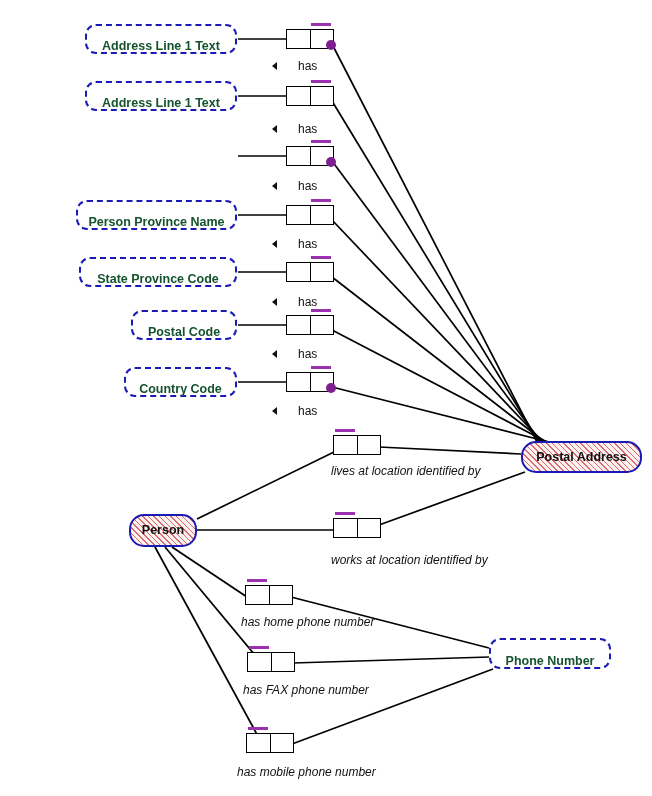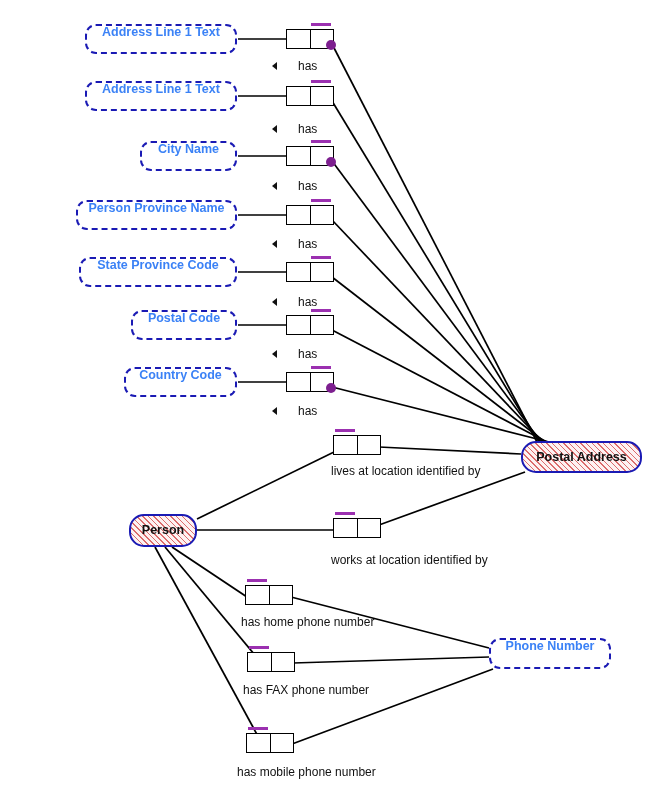--- a/index.html
+++ b/index.html
@@ -26,26 +26,26 @@
     pointer-events: none;
   }
 
   
   .value-type {
     position: absolute;
     box-sizing: border-box;
     border: 2px dashed #1a1ab4;
     border-radius: 11px;
     background: #ffffff;
-    color: #3b82f6;
+    color: #14532d;
     font-weight: bold;
     font-size: 12.5px;
     line-height: 1;
     display: flex;
-    align-items: flex-start;
+    align-items: flex-end;
     justify-content: center;
     white-space: nowrap;
     padding: 0 9px;
     z-index: 5;
   }
 
   
   .entity-type {
     position: absolute;
     box-sizing: border-box;
@@ -111,20 +111,21 @@
   }
 
   
   .reading-label {
     position: absolute;
     font-size: 12px;
     color: #111111;
     white-space: nowrap;
     line-height: 1;
     z-index: 7;
+    font-style: italic;
   }
   .has-label {
     position: absolute;
     font-size: 12px;
     color: #111111;
     white-space: nowrap;
     line-height: 1;
     display: flex;
     align-items: center;
     z-index: 7;
@@ -173,23 +174,20 @@
     </svg>
 
   <div class="value-type" style="left:85px; top:24px; width:152px; height:30px;">
     <span>Address Line 1 Text</span>
   </div>
 
   <div class="value-type" style="left:85px; top:81px; width:152px; height:30px;">
     <span>Address Line 1 Text</span>
   </div>
 
-  <div class="value-type" style="left:140px; top:141px; width:97px; height:30px;">
-    <span>City Name</span>
-  </div>
 
   <div class="value-type" style="left:76px; top:200px; width:161px; height:30px;">
     <span>Person Province Name</span>
   </div>
 
   <div class="value-type" style="left:79px; top:257px; width:158px; height:30px;">
     <span>State Province Code</span>
   </div>
 
   <div class="value-type" style="left:131px; top:310px; width:106px; height:30px;">

